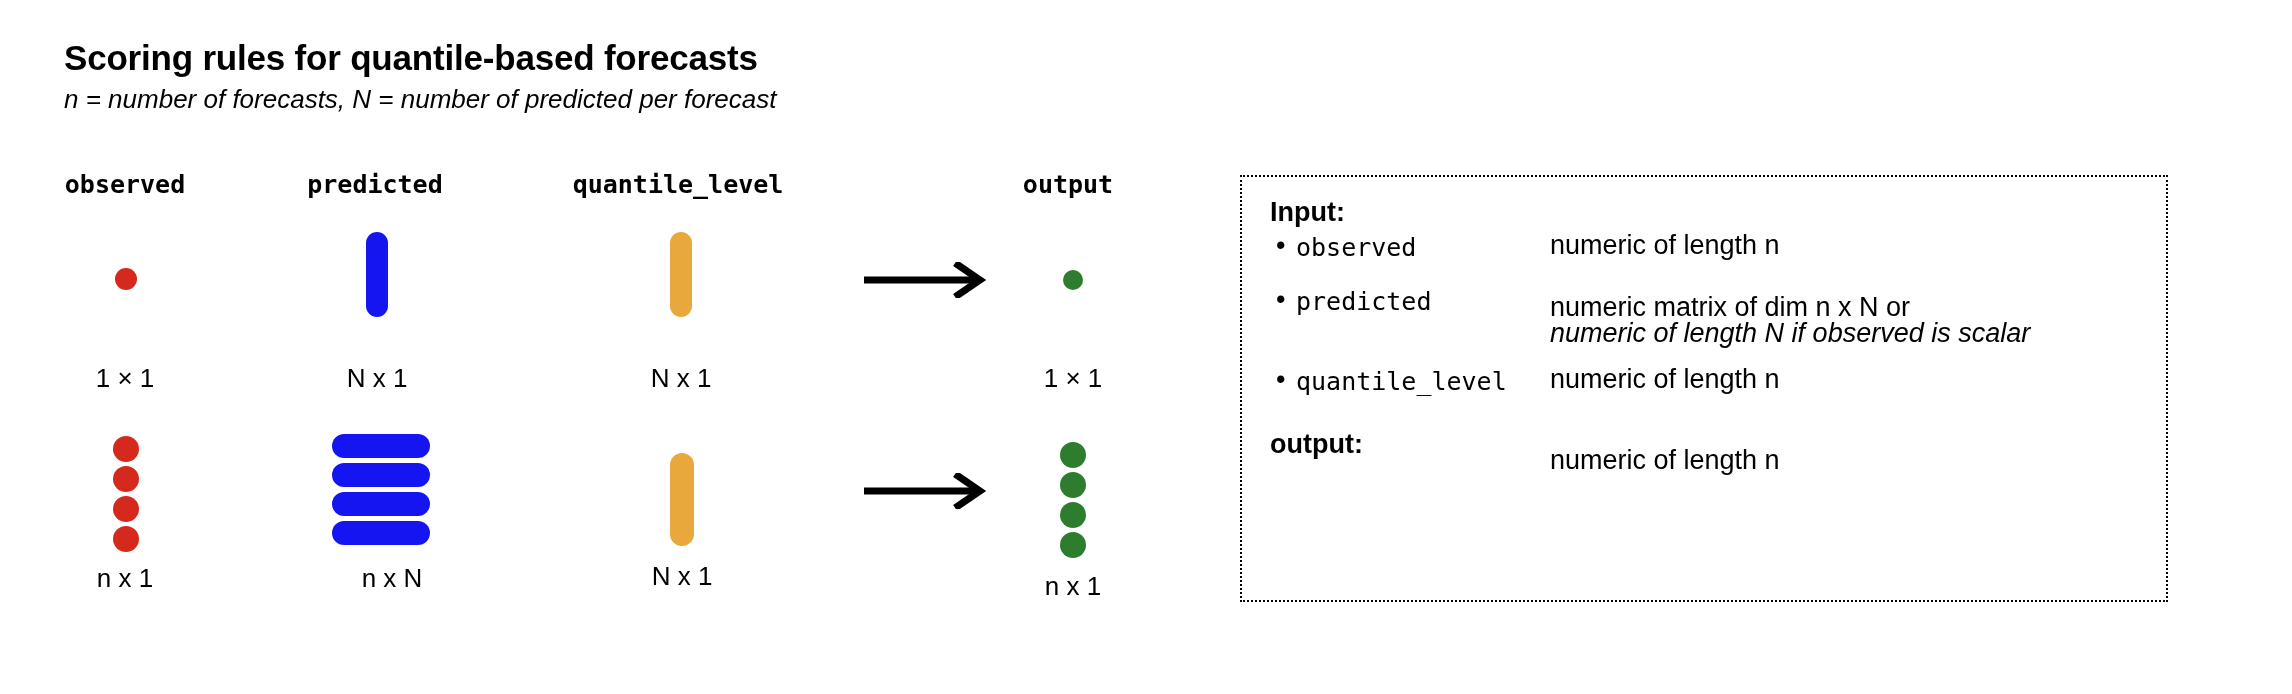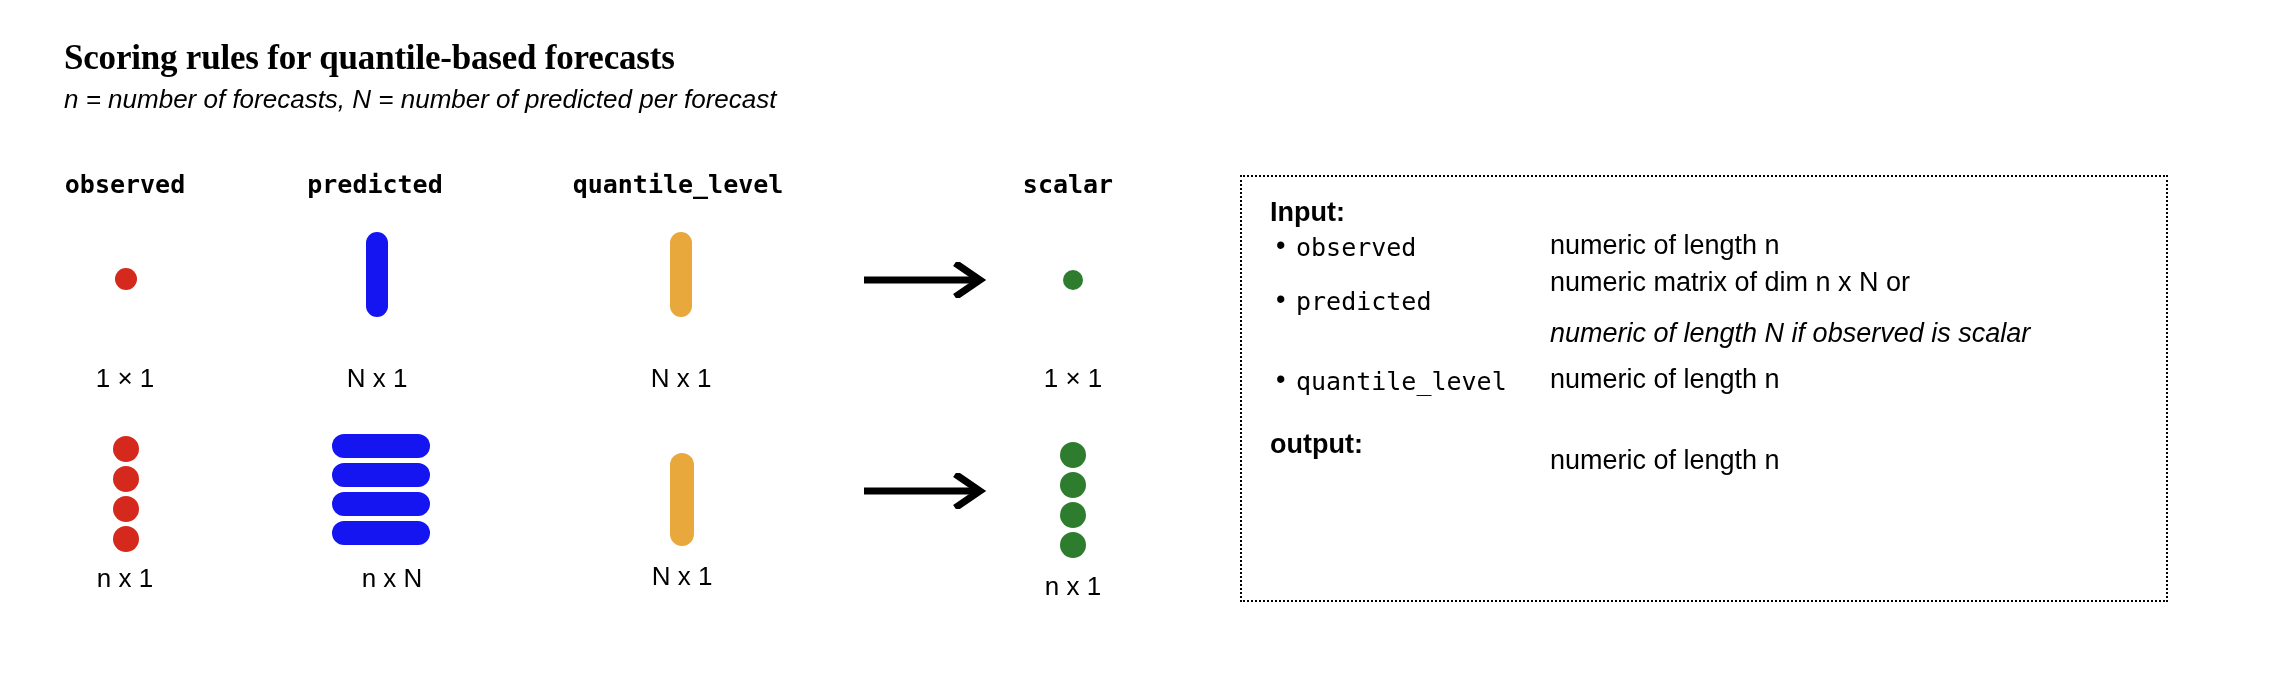--- a/index.html
+++ b/index.html
@@ -18,21 +18,20 @@
 
   
   #title {
     position: absolute;
     left: 64px;
     top: 38px;
     font-size: 35px;
     font-weight: bold;
     letter-spacing: -0.2px;
     white-space: nowrap;
-    font-family: Liberation Serif, serif;
   }
   #subtitle {
     position: absolute;
     left: 64px;
     top: 84px;
     font-size: 26px;
     font-style: italic;
     white-space: nowrap;
   }
 
@@ -114,21 +113,21 @@
 <body>
 
 <div id="title">Scoring rules for quantile-based forecasts</div>
 <div id="subtitle">n = number of forecasts, N = number of predicted per forecast</div>
 
 <div id="diagram">
 
   <div class="col-header" style="left:125px;">observed</div>
   <div class="col-header" style="left:375px;">predicted</div>
   <div class="col-header" style="left:678px;">quantile_level</div>
-  <div class="col-header" style="left:1068px;">scalar</div>
+  <div class="col-header" style="left:1068px;">output</div>
 
   <div>
 
     <span class="shape dot" style="left:115px; top:268px; width:22px; height:22px; background:#d5291e;"></span>
 
     <span class="shape bar" style="left:366px; top:232px; width:22px; height:85px; background:#1415f0;"></span>
 
     <span class="shape bar" style="left:670px; top:232px; width:22px; height:85px; background:#e8a83c;"></span>
 
     <svg class="arrow" style="left:862px; top:262px;" width="126" height="36" viewBox="0 0 126 36">
@@ -181,21 +180,21 @@
 
   <div>
     <span class="bullet" style="left:34px; top:53px;">•</span>
     <span class="info-row info-term" style="left:54px; top:56px;">observed</span>
     <span class="info-row info-desc" style="left:280px; top:53px;">numeric of length n</span>
   </div>
 
   <div>
     <span class="bullet" style="left:34px; top:107px;">•</span>
     <span class="info-row info-term" style="left:54px; top:110px;">predicted</span>
-    <span class="info-row info-desc" style="left:280px; top:90px;">numeric matrix of dim n x N or</span>
+    <span class="info-row info-desc" style="left:280px; top:115px;">numeric matrix of dim n x N or</span>
     <span class="info-row info-desc" style="left:280px; top:141px;font-style:italic;">numeric of length N if observed is scalar</span>
   </div>
 
   <div>
     <span class="bullet" style="left:34px; top:187px;">•</span>
     <span class="info-row info-term" style="left:54px; top:190px;">quantile_level</span>
     <span class="info-row info-desc" style="left:280px; top:187px;">numeric of length n</span>
   </div>
 
   <div>

